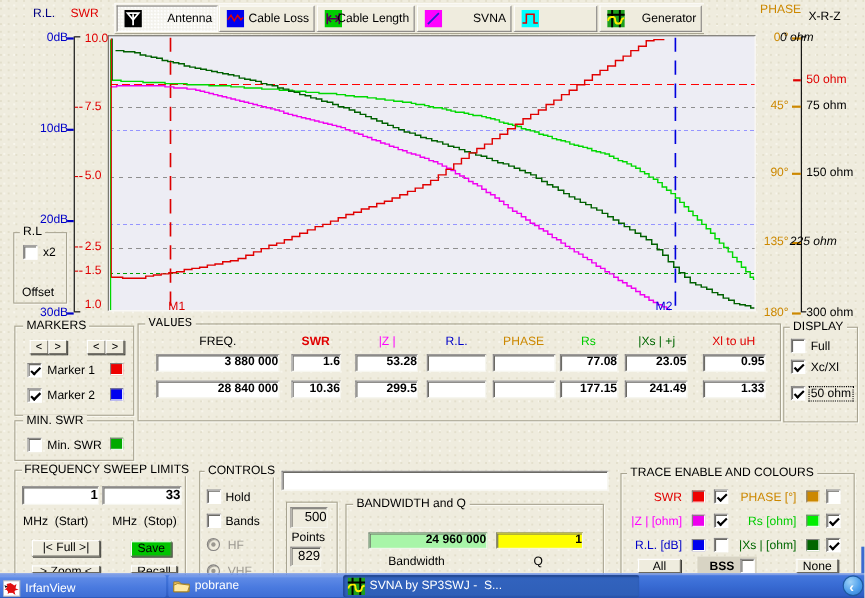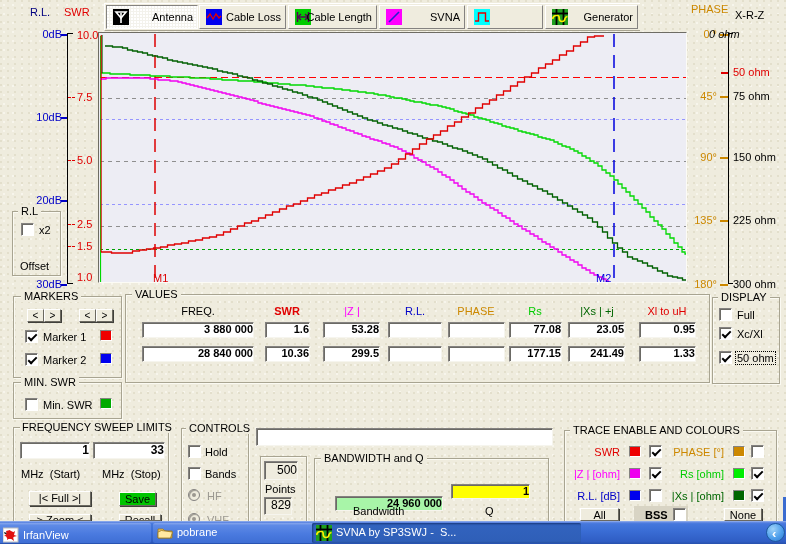--- a/index.html
+++ b/index.html
@@ -126,21 +126,21 @@
 <div class="lbl" style="left:680px;top:151px;width:37px;text-align:right;color:#CC8800;">90°</div>
 <div class="abs" style="left:720px;top:157px;width:8px;height:2px;background:#CC8800;"></div>
 <div class="lbl" style="left:680px;top:214px;width:37px;text-align:right;color:#CC8800;">135°</div>
 <div class="abs" style="left:720px;top:220px;width:8px;height:2px;background:#CC8800;"></div>
 <div class="lbl" style="left:680px;top:278px;width:37px;text-align:right;color:#CC8800;">180°</div>
 <div class="abs" style="left:720px;top:284px;width:8px;height:2px;background:#CC8800;"></div>
 <div class="lbl" style="left:709px;top:28px;color:#000;font-style:italic;">0 ohm</div>
 <div class="lbl" style="left:733px;top:66px;color:#E00000;">50 ohm</div>
 <div class="lbl" style="left:733px;top:90px;color:#000;">75 ohm</div>
 <div class="lbl" style="left:733px;top:151px;color:#000;">150 ohm</div>
-<div class="lbl" style="left:733px;top:214px;color:#000;">225 ohm</div>
+<div class="lbl" style="left:718px;top:214px;color:#000;font-style:italic;">225 ohm</div>
 <div class="lbl" style="left:733px;top:278px;color:#000;">300 ohm</div>
 <div class="abs" style="left:721px;top:72px;width:7px;height:2px;background:#E00000;"></div>
 <div class="abs" style="left:729px;top:33px;width:4px;height:1px;background:#000;"></div>
 <div class="abs" style="left:729px;top:283px;width:4px;height:1px;background:#000;"></div>
 <div class="gb" style="left:12px;top:211px;width:49px;height:65px;"></div>
 <div class="gl" style="left:18px;top:206px;">R.L</div>
 <div class="cb" style="left:21px;top:223px;"></div>
 <div class="lbl" style="left:39px;top:224px;">x2</div>
 <div class="lbl" style="left:20px;top:260px;">Offset</div>
 <div class="gb" style="left:13px;top:296px;width:109px;height:82px;"></div>
@@ -154,21 +154,21 @@
 <div class="sq" style="left:100px;top:330px;background:#EE0000;"></div>
 <div class="cb ck" style="left:25px;top:353px;"></div>
 <div class="lbl" style="left:43px;top:354px;">Marker 2</div>
 <div class="sq" style="left:100px;top:353px;background:#0000EE;"></div>
 <div class="gb" style="left:13px;top:382px;width:109px;height:37px;"></div>
 <div class="gl" style="left:21px;top:377px;">MIN. SWR</div>
 <div class="cb" style="left:25px;top:398px;"></div>
 <div class="lbl" style="left:43px;top:399px;">Min. SWR</div>
 <div class="sq" style="left:100px;top:398px;background:#00AA00;"></div>
 <div class="gb" style="left:125px;top:294px;width:585px;height:89px;"></div>
-<div class="gl" style="left:132px;top:289px;">VALUES</div>
+<div class="gl" style="left:132px;top:289px;font-family:Liberation Mono, monospace;">VALUES</div>
 <div class="hdr" style="left:153px;top:305px;width:90px;color:#000;font-weight:normal;">FREQ.</div>
 <div class="hdr" style="left:242px;top:305px;width:90px;color:#E00000;font-weight:bold;">SWR</div>
 <div class="hdr" style="left:307px;top:305px;width:90px;color:#FF00FF;font-weight:normal;">|Z |</div>
 <div class="hdr" style="left:370px;top:305px;width:90px;color:#0000C8;font-weight:normal;">R.L.</div>
 <div class="hdr" style="left:431px;top:305px;width:90px;color:#CC8800;font-weight:normal;">PHASE</div>
 <div class="hdr" style="left:490px;top:305px;width:90px;color:#00CC00;font-weight:normal;">Rs</div>
 <div class="hdr" style="left:552px;top:305px;width:90px;color:#006600;font-weight:normal;">|Xs | +j</div>
 <div class="hdr" style="left:622px;top:305px;width:90px;color:#E00000;font-weight:normal;">Xl to uH</div>
 <div class="fld" style="left:142px;top:322px;width:112px;height:16px;">3 880 000</div>
 <div class="fld" style="left:265px;top:322px;width:45px;height:16px;">1.6</div>
@@ -218,21 +218,21 @@
     <div class="abs" style="left:3px;top:3px;width:4px;height:4px;border-radius:50%;background:#9b9890;"></div>
   </div>
 <div class="lbl" style="left:207px;top:514px;color:#9b9890;">VHF</div>
 <div class="abs" style="left:256px;top:428px;width:297px;height:18px;background:#fff;border:1px solid;border-color:#848280 #F6F5EE #F6F5EE #848280;box-shadow:inset 1px 1px 0 #6B6A65;"></div>
 <div class="gb" style="left:260px;top:456px;width:47px;height:88px;"></div>
 <div class="fld" style="left:264px;top:461px;width:34px;height:19px;background:#EFECDE;font-weight:normal;font-size:12px;line-height:16px;">500</div>
 <div class="lbl" style="left:265px;top:483px;">Points</div>
 <div class="fld" style="left:264px;top:497px;width:28px;height:18px;background:#EFECDE;font-weight:normal;font-size:12px;line-height:15px;">829</div>
 <div class="gb" style="left:314px;top:458px;width:235px;height:86px;"></div>
 <div class="gl" style="left:321px;top:453px;">BANDWIDTH and Q</div>
-<div class="fld" style="left:335px;top:484px;width:108px;height:15px;background:#A8F5A8;line-height:12px;margin-top:12px;">24 960 000</div>
+<div class="fld" style="left:335px;top:484px;width:108px;height:15px;background:#A8F5A8;line-height:12px;">24 960 000</div>
 <div class="fld" style="left:451px;top:484px;width:79px;height:15px;background:#FFFF00;line-height:12px;">1</div>
 <div class="lbl" style="left:353px;top:505px;">Bandwidth</div>
 <div class="lbl" style="left:485px;top:505px;">Q</div>
 <div class="gb" style="left:564px;top:430px;width:213px;height:114px;"></div>
 <div class="gl" style="left:570px;top:425px;">TRACE ENABLE AND COLOURS</div>
 <div class="lbl" style="left:530px;top:446px;width:90px;text-align:right;color:#E00000;">SWR</div>
 <div class="sq" style="left:629px;top:446px;background:#EE0000;"></div>
 <div class="cb ck" style="left:649px;top:445px;"></div>
 <div class="lbl" style="left:634px;top:446px;width:90px;text-align:right;color:#CC8800;">PHASE [°]</div>
 <div class="sq" style="left:733px;top:446px;background:#CC8800;"></div>

